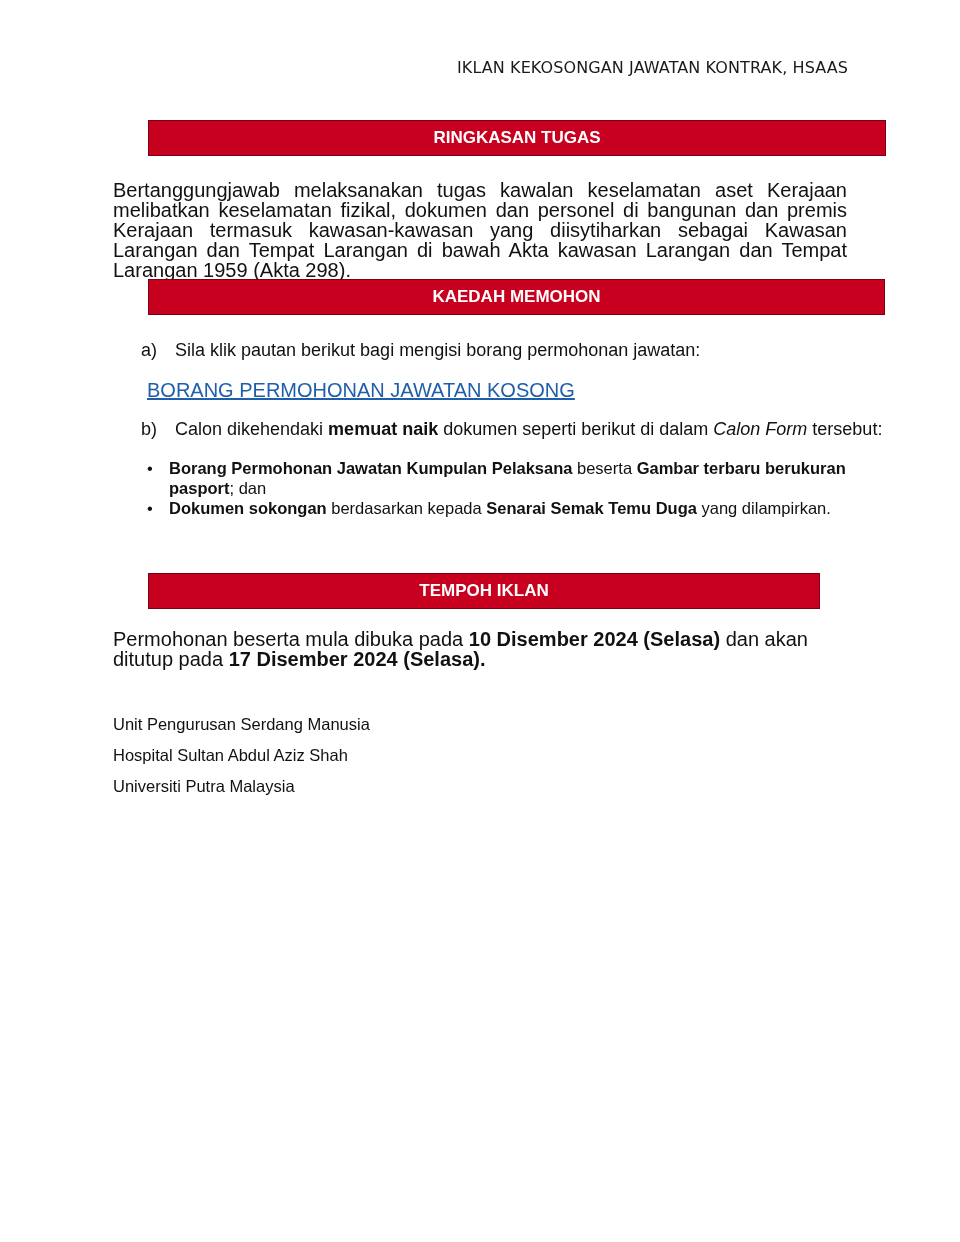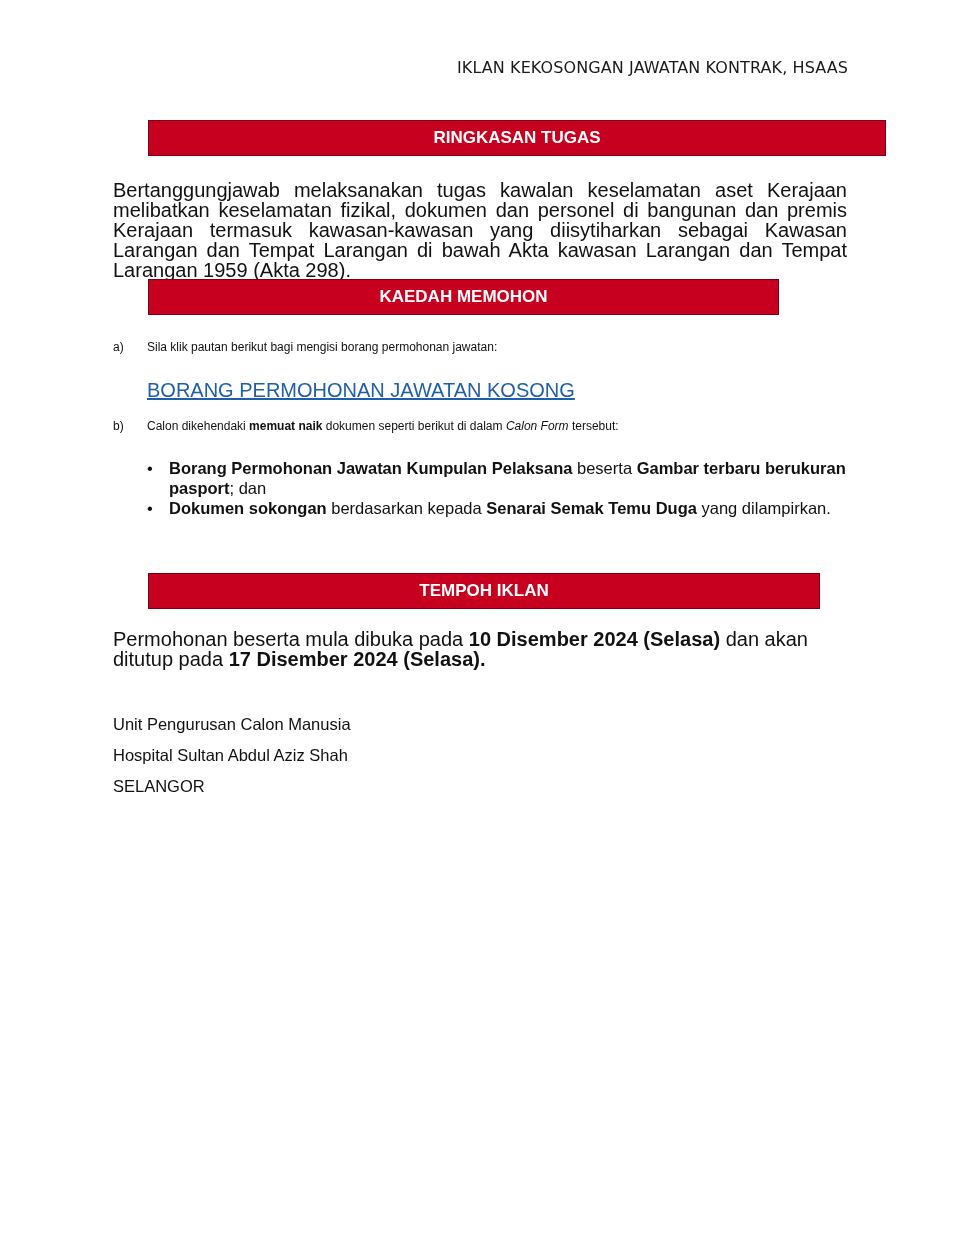--- a/index.html
+++ b/index.html
@@ -8,29 +8,29 @@
       position: absolute; top: 58px; right: 112px;
       font-family: "DejaVu Sans", sans-serif; font-size: 16px; color: #1a1a1a; letter-spacing: 0.1px;
     }
     .section-bar {
       position: absolute; left: 113px; height: 36px;
       background: #c8001f; border: 1px solid #7a0014; box-sizing: border-box;
       display: flex; align-items: center; justify-content: center;
       color: #ffffff; font-family: "Liberation Sans", sans-serif; font-weight: bold; font-size: 17px; margin-left: 35px;
     }
     .bar1 { top: 120px; width: 738px; }
-    .bar2 { top: 279px; width: 631px; }
+    .bar2 { top: 279px; width: 737px; }
     .bar3 { top: 573px; width: 672px; }
     .para {
       position: absolute; left: 113px; width: 734px;
       font-family: "Liberation Sans", sans-serif; font-size: 20px; line-height: 20px;
       text-align: justify; color: #111;
     }
     .p1 { top: 180px; }
-    .list-item { position: absolute; font-family: "Liberation Sans", sans-serif; font-size: 12px; color: #111; }
+    .list-item { position: absolute; font-family: "Liberation Sans", sans-serif; font-size: 18px; color: #111; margin-left: 28px; }
     .li-a { top: 340px; left: 113px; }
     .li-b { top: 419px; left: 113px; }
     .marker { display: inline-block; width: 34px; }
     .link {
       position: absolute; top: 379px; left: 147px;
       font-family: "Liberation Sans", sans-serif; font-size: 20px; color: #1f5ea8; text-decoration: underline;
     }
     .bullets { position: absolute; top: 458px; left: 147px; width: 740px; font-family: "Liberation Sans", sans-serif; font-size: 16.5px; line-height: 20px; color: #111; }
     .bullet { position: relative; padding-left: 22px; margin-bottom: 0; }
     .bullet .dot { position: absolute; left: 0; top: 0; }
@@ -78,16 +78,16 @@
 
 <div class="section-bar bar3">
   <span>TEMPOH IKLAN</span>
 </div>
 
 <div class="para p3">
   <span>Permohonan beserta mula dibuka pada </span><b>10 Disember 2024 (Selasa)</b><span> dan akan ditutup pada </span><b>17 Disember 2024 (Selasa).</b>
 </div>
 
 <div class="address">
-  <div>Unit Pengurusan Calon Manusia</div>
+  <div>Unit Pengurusan Serdang Manusia</div>
   <div>Hospital Sultan Abdul Aziz Shah</div>
-  <div>SELANGOR</div>
+  <div>Universiti Putra Malaysia</div>
 </div>
 
 </body></html>

